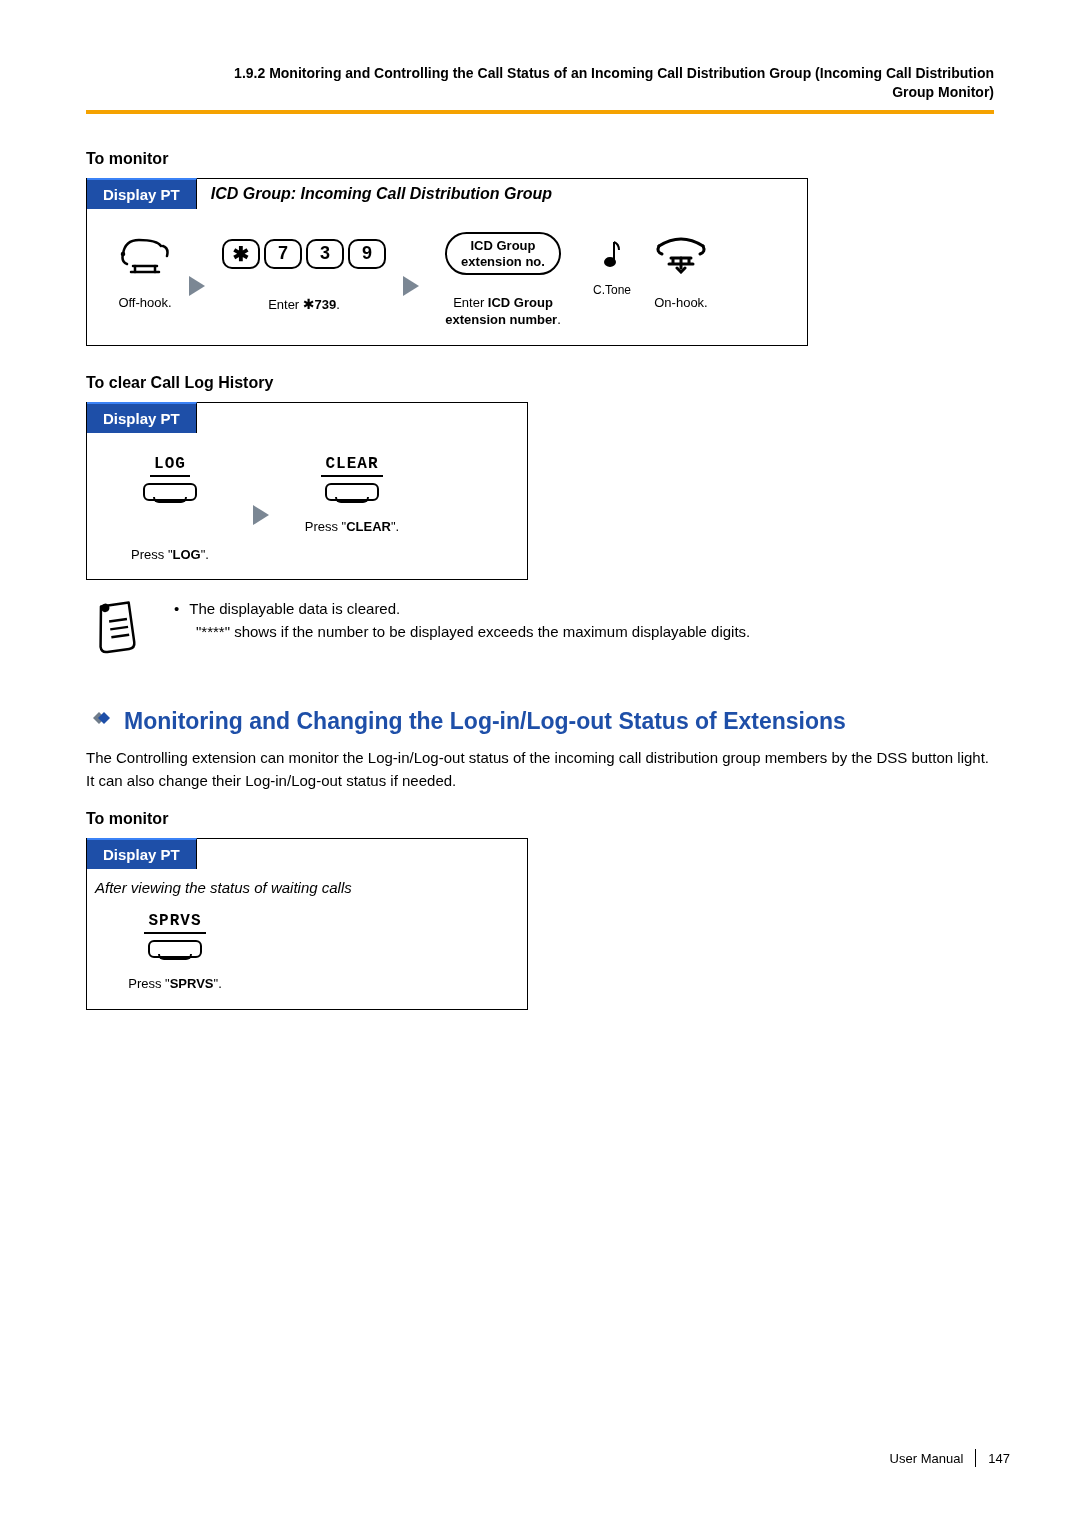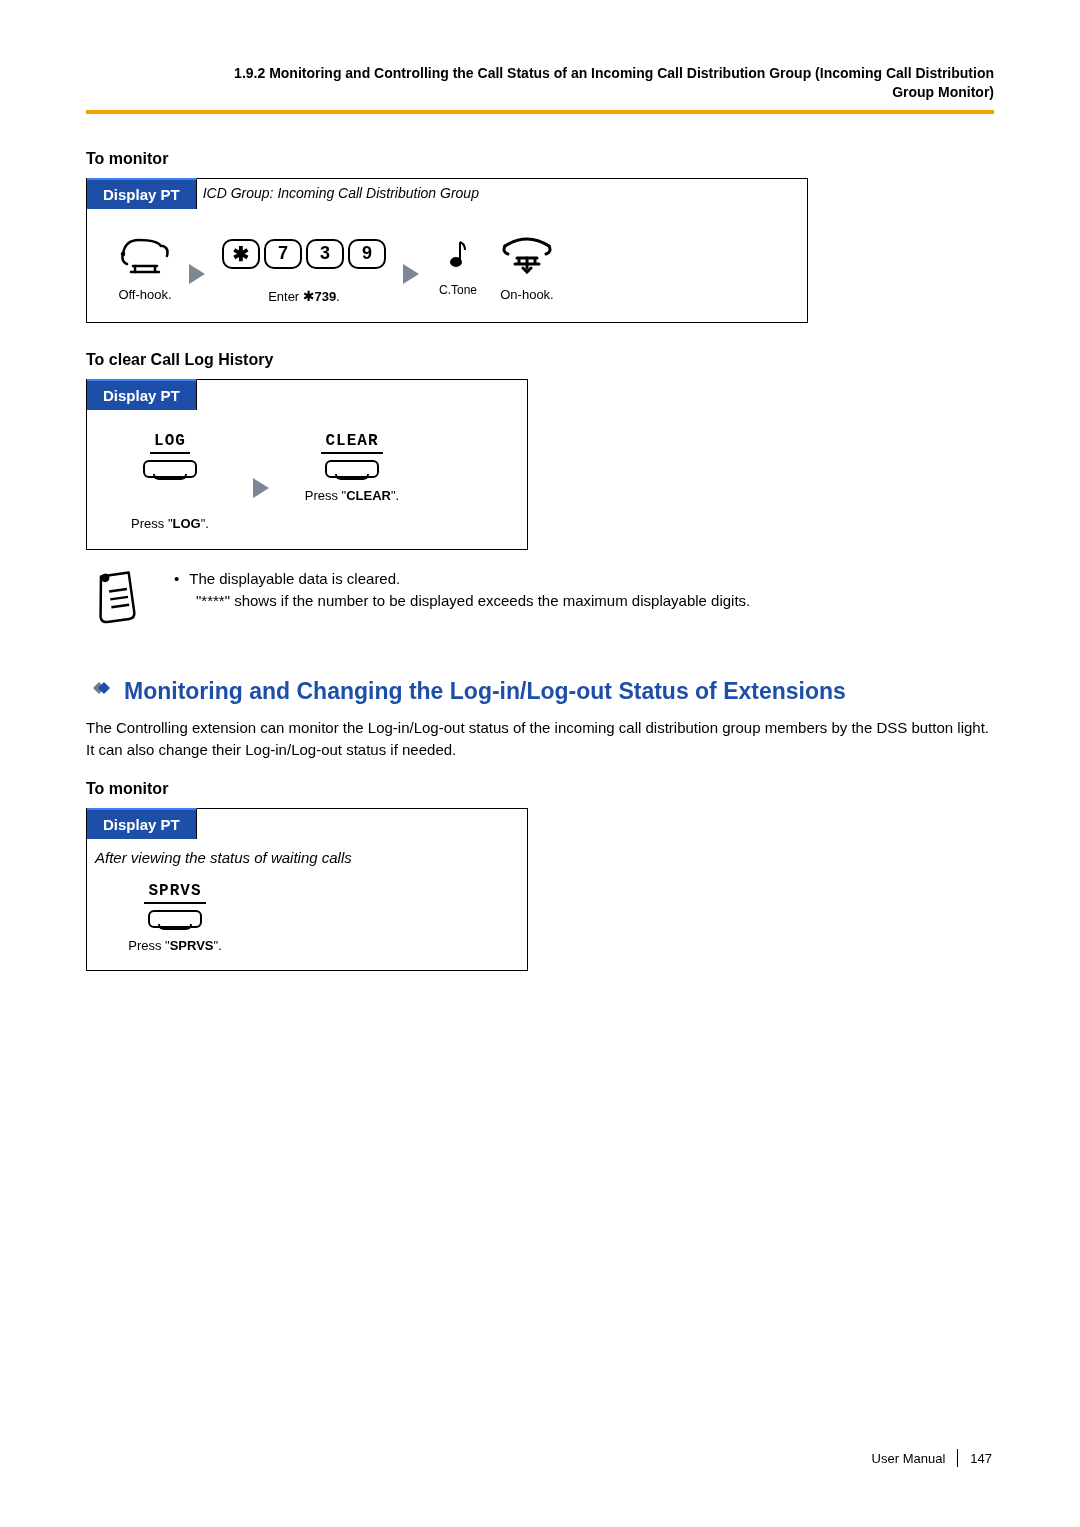--- a/index.html
+++ b/index.html
@@ -46,23 +46,23 @@
     color: #fff;
     font-weight: bold;
     font-size: 15px;
     padding: 6px 16px;
     border-top: 2px solid #3b82f6;
     border-right: 1px solid #000;
   }
   .blueheader .banner-text {
     flex: 1;
     font-style: italic;
-    font-weight: normal;
-    font-size: 14px;
-    padding: 6px 6px;
+    font-weight: bold;
+    font-size: 16px;
+    padding: 6px 14px;
     border-top: 1px solid #000;
   }
   .blueheader .banner-fill {
     flex:1;
     border-top: 1px solid #000;
   }
   .procedure-body {
     padding: 20px 28px 16px 28px;
   }
 
@@ -81,21 +81,21 @@
   .step .graphic {
     height: 50px;
     display:flex;
     align-items:center;
     justify-content:center;
   }
   .step .caption {
     font-size: 13px;
     text-align: center;
     line-height: 1.3;
-    margin-top: 8px;
+    margin-top: 16px;
   }
   .arrow {
     align-self: center;
     margin-top: 14px;
   }
 
   
   .tri {
     width: 0; height: 0;
     border-top: 10px solid transparent;
@@ -192,21 +192,21 @@
 
   .after-text {
     font-style: italic;
     font-size:15px;
     padding: 10px 0 14px 8px;
   }
 
   .footer {
     position:absolute;
     bottom: 60px;
-    right: 88px;
+    right: 70px;
     font-size:13px;
     display:flex;
     align-items:center;
     gap:12px;
   }
   .footer .div {
     width:1px; height:18px; background:#000;
   }
 </style>
 </head>
@@ -264,20 +264,30 @@
           </div>
           <div class="caption">
             <span>Enter </span><span style="font-size:14px;">✱</span><b>739</b><span>.</span>
           </div>
         </div>
 
         <div class="arrow">
             <div class="tri"></div>
           </div>
 
+        <div class="step" style="min-width:140px;">
+          <div class="graphic">
+            <div class="slot">
+              <span>ICD Group</span><br><span>extension no.</span>
+            </div>
+          </div>
+          <div class="caption">
+            <span>Enter </span><b>ICD Group</b><br><b>extension number</b><span>.</span>
+          </div>
+        </div>
 
         <div class="step" style="min-width:50px;">
           <div class="graphic">
             <svg width="24" height="32" viewBox="0 0 24 32">
               <g fill="#000" stroke="#000" stroke-width="2">
                 <path d="M14 4 v18" fill="none"></path>
                 <ellipse cx="10" cy="24" rx="5" ry="4"></ellipse>
                 <path d="M14 4 q5 2 5 8" fill="none"></path>
               </g>
             </svg>

